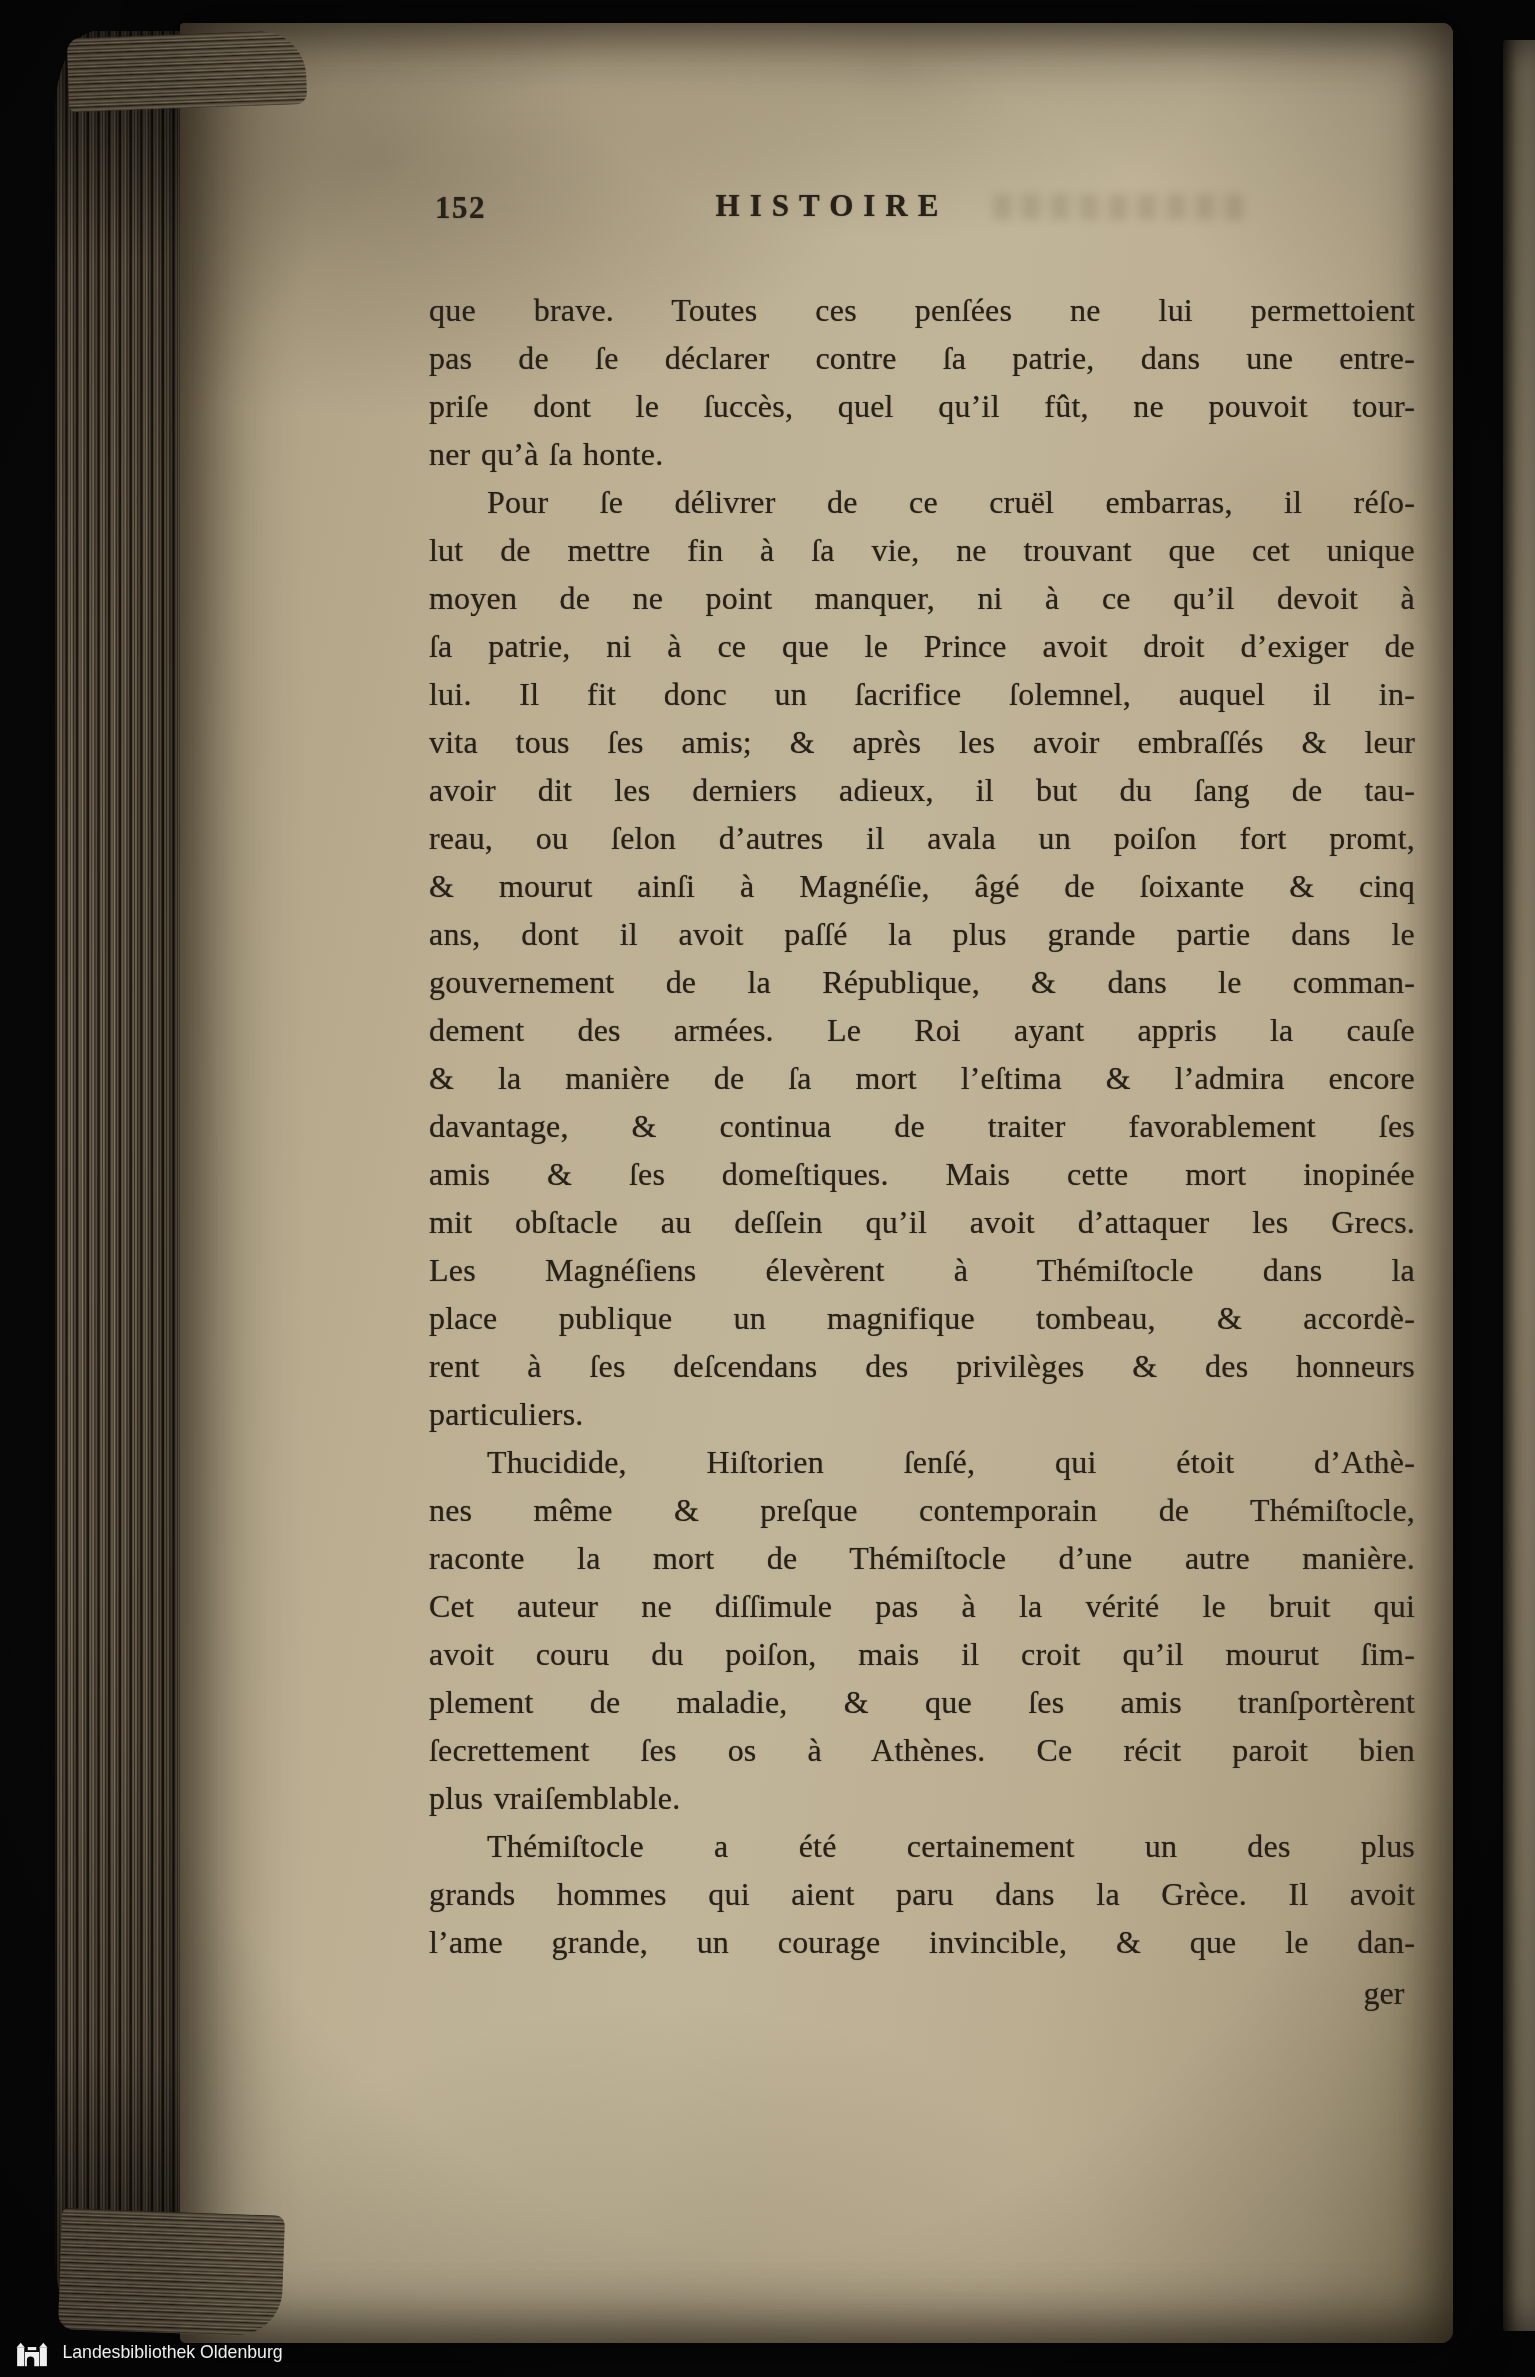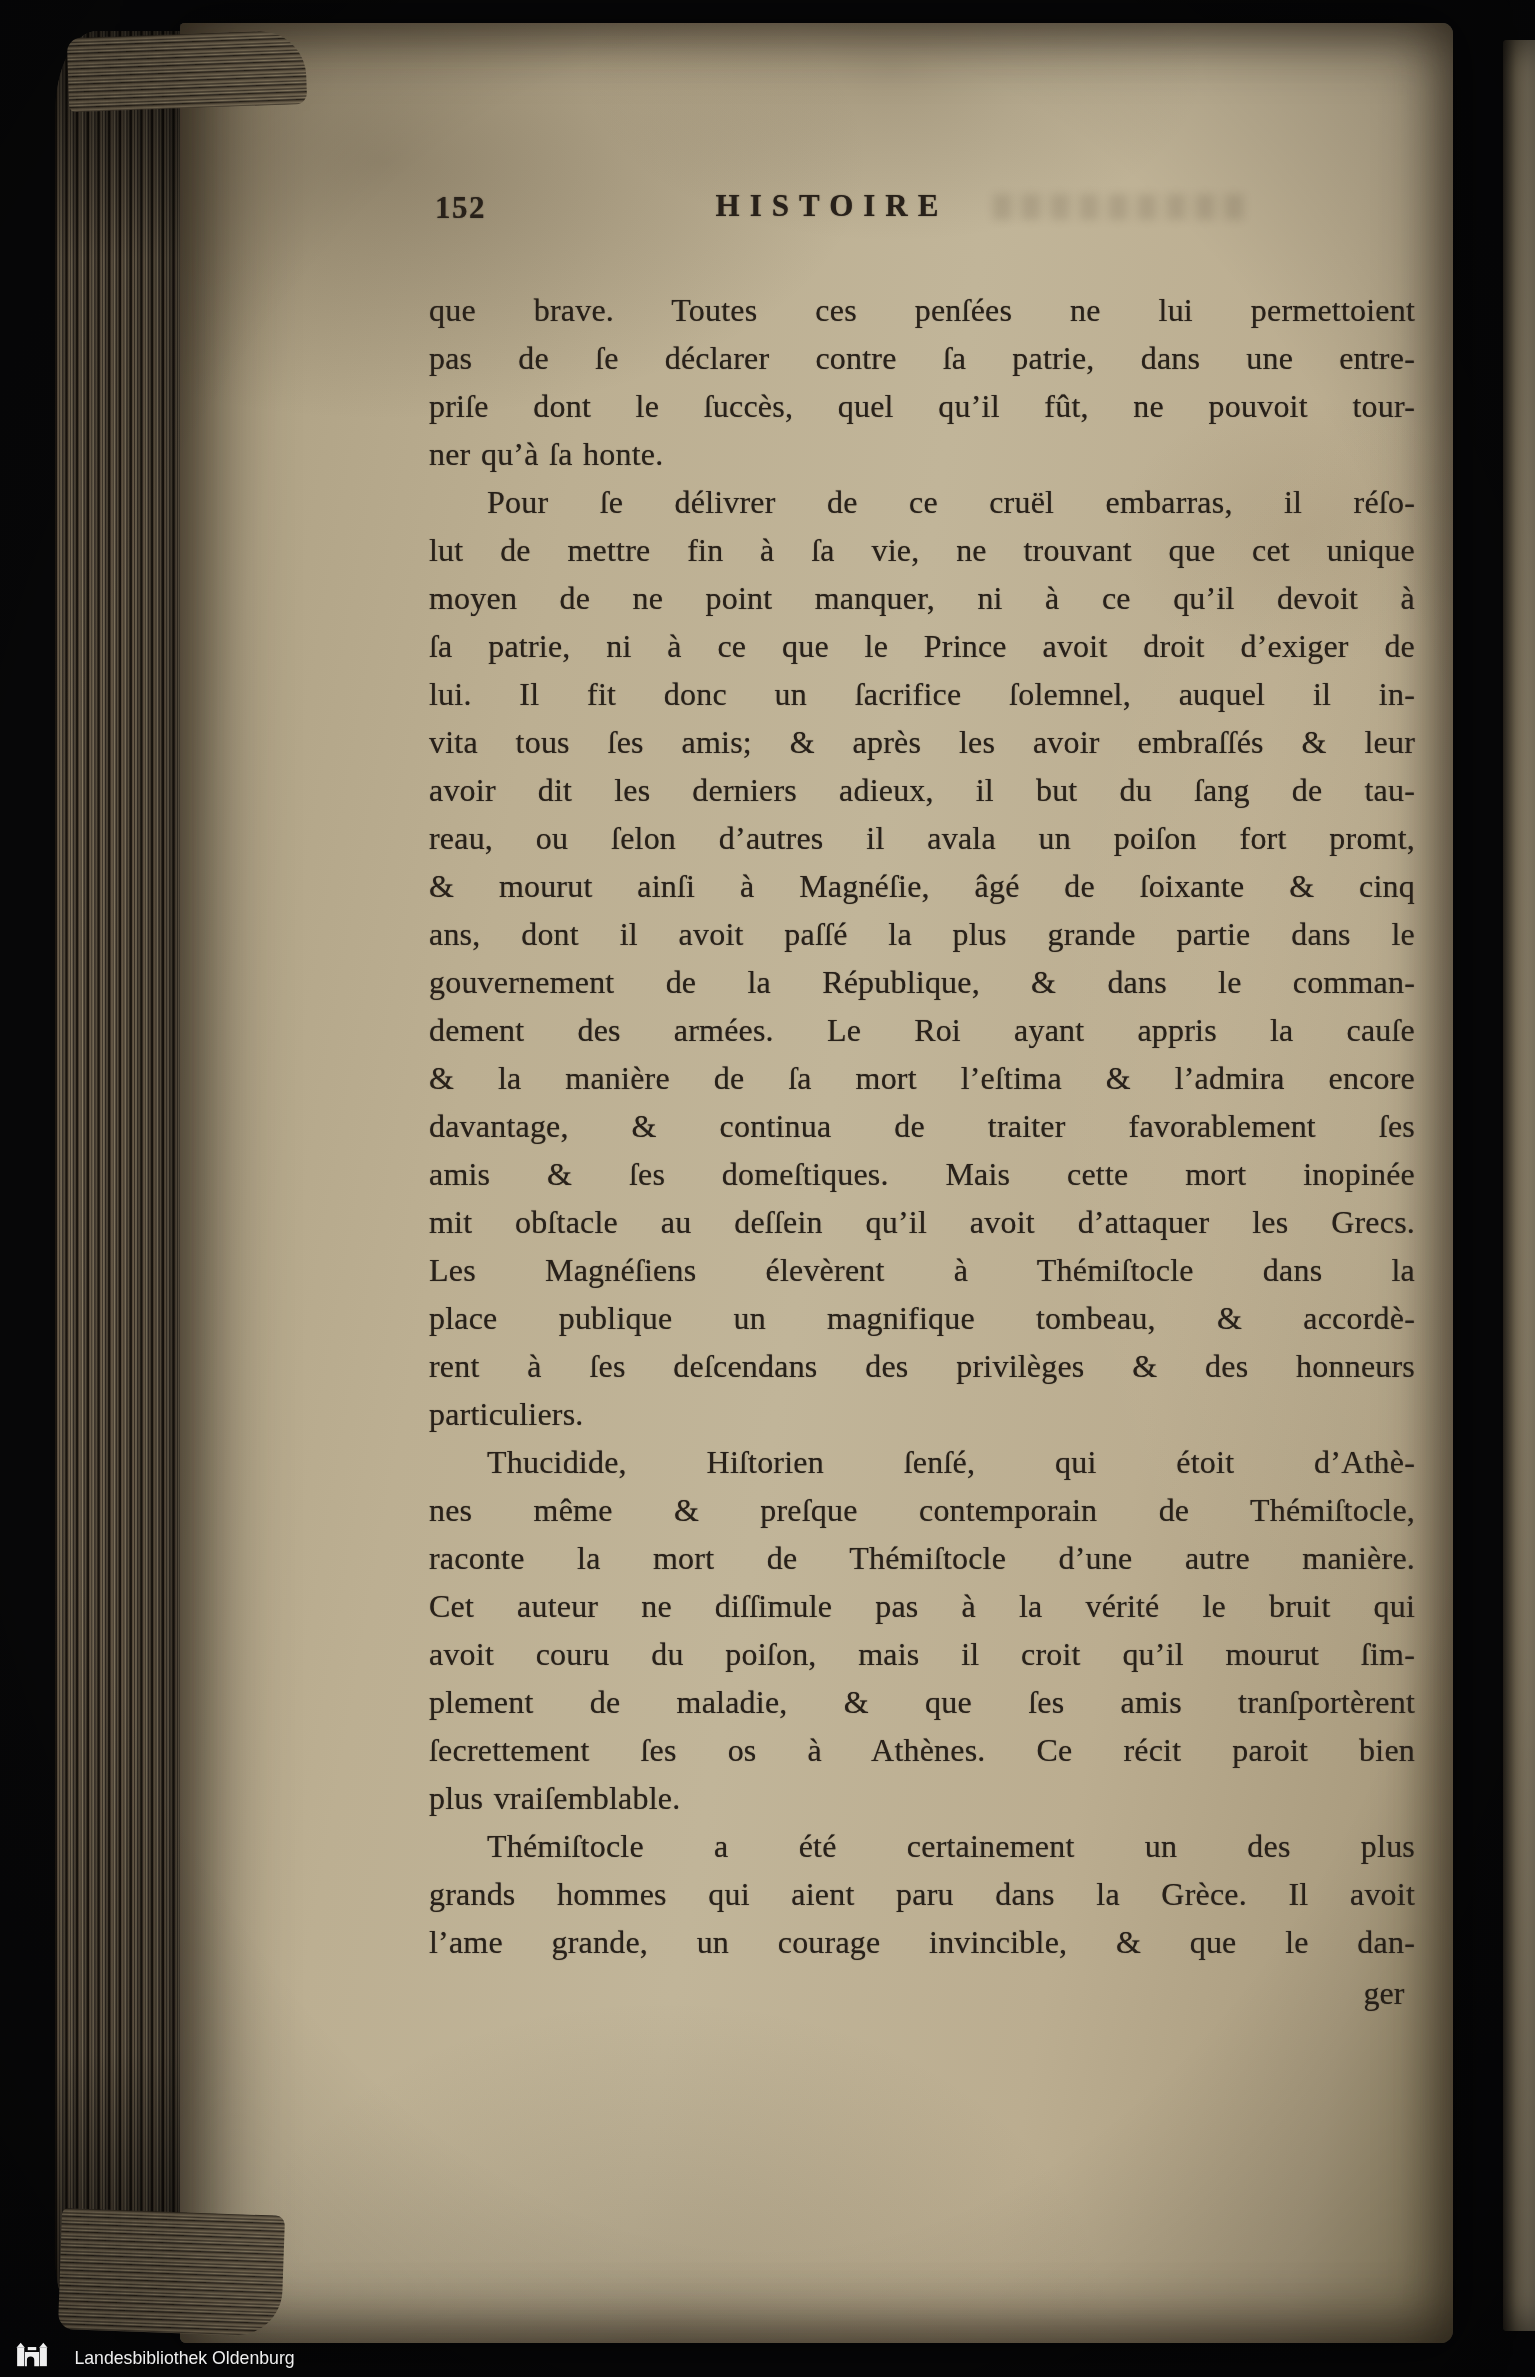--- a/index.html
+++ b/index.html
@@ -166,22 +166,22 @@
     text-align: right;
     text-shadow: 0 0 1px rgba(38,30,22,0.65);
   }
 
   
   .stamp {
     position: absolute;
     left: 15.4px; bottom: 7.7px;
     z-index: 7;
     display: flex;
-    align-items: flex-end;
-    gap: 25px;
+    align-items: center;
+    gap: 13px;
     color: #efefef;
     font-family: "Liberation Sans", "DejaVu Sans", sans-serif;
     font-size: 17.7px;
   }
   .stamp svg { display: block; }
 </style>
 </head>
 <body>
 
 <div class="scan">

